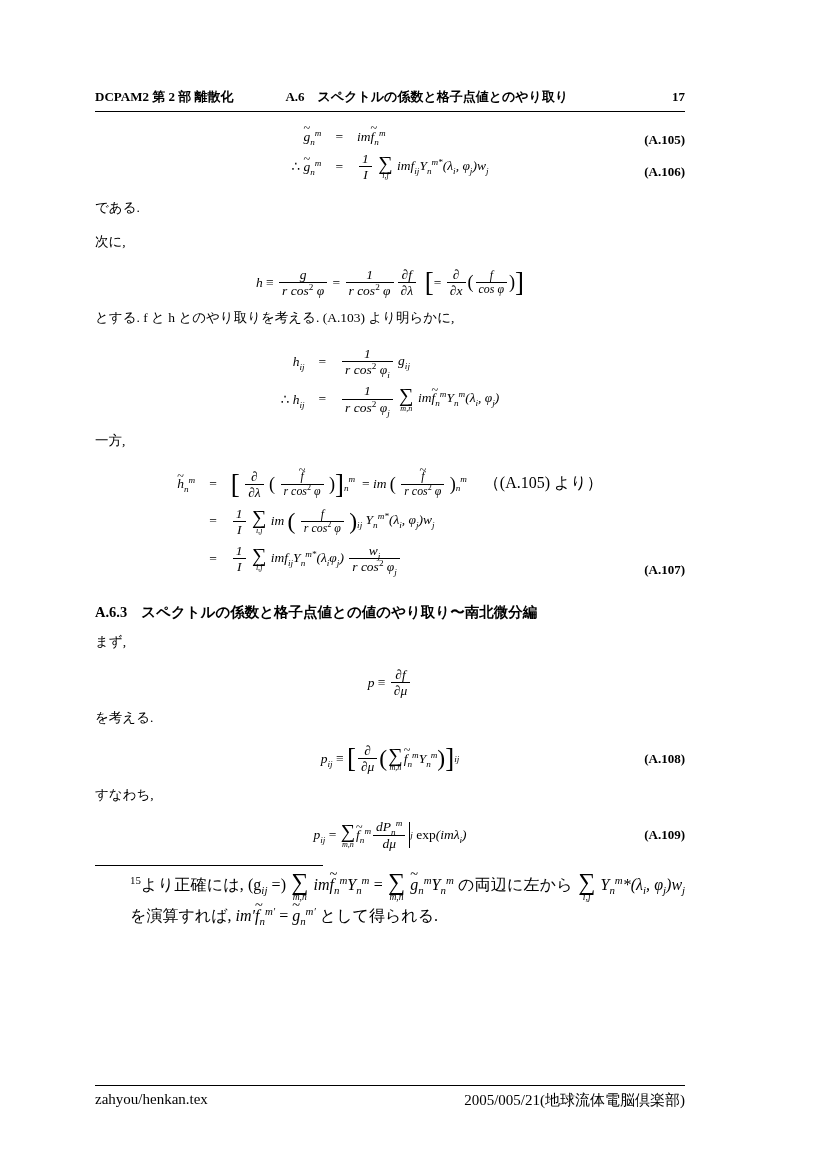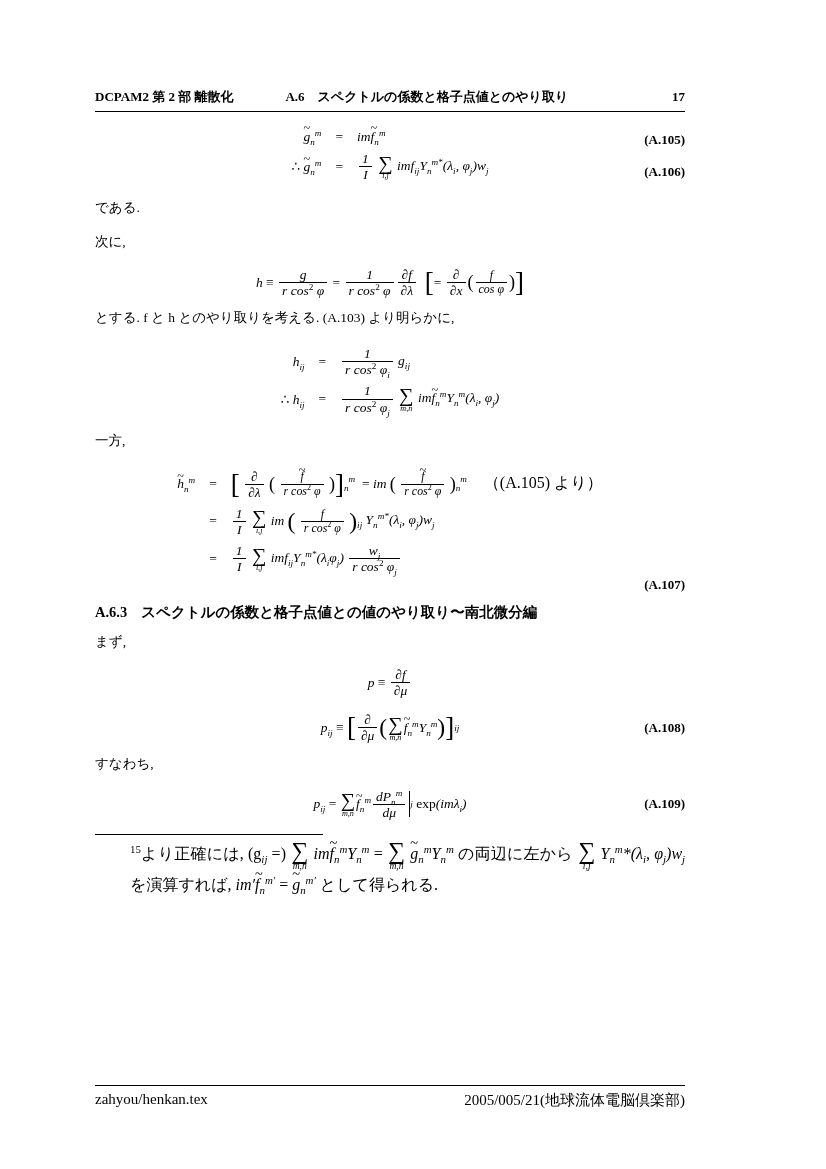--- a/index.html
+++ b/index.html
@@ -312,40 +312,41 @@
             <td class="rel"><span class="up">=</span></td>
             <td class="rhs">
               <span class="frac"><span class="num">1</span><span class="den">I</span></span>
               <span class="sum"><span class="sig">∑</span><span class="lim">i,j</span></span>
               <span class="math">imf<sub>ij</sub>Y<sub>n</sub><sup>m*</sup>(λ<sub>i</sub>φ<sub>j</sub>)</span>
               <span class="frac"><span class="num">w<sub>j</sub></span><span class="den">r cos<sup class="sup-up">2</sup> φ<sub>j</sub></span></span>
             </td>
           </tr>
         </tbody>
           </table>
-        <div class="eqnum" style="top:111px;">(A.107)</div>
+        <div class="eqnum" style="top:96px;">(A.107)</div>
       </div>
     </div>
 
     <div class="sechead">
       <span class="num">A.6.3</span><span>スペクトルの係数と格子点値との値のやり取り〜南北微分編</span>
     </div>
 
     <div class="para tight">まず,</div>
 
     <div class="eqblock">
       <div class="eqrow">
         <span class="math">p</span>&nbsp;<span class="up">≡</span>&nbsp;
         <span class="frac">
             <span class="num">∂f</span>
             <span class="den">∂μ</span>
           </span>
       </div>
     </div>
 
+    <div class="para tight">を考える.</div>
 
 
     <div class="eqblock">
       <div class="eqrow">
         <span class="math">p<sub>ij</sub></span>&nbsp;<span class="up">≡</span>&nbsp;
         <span class="bigbrack">[</span>
         <span class="frac">
             <span class="num">∂</span>
             <span class="den">∂μ</span>
           </span>

